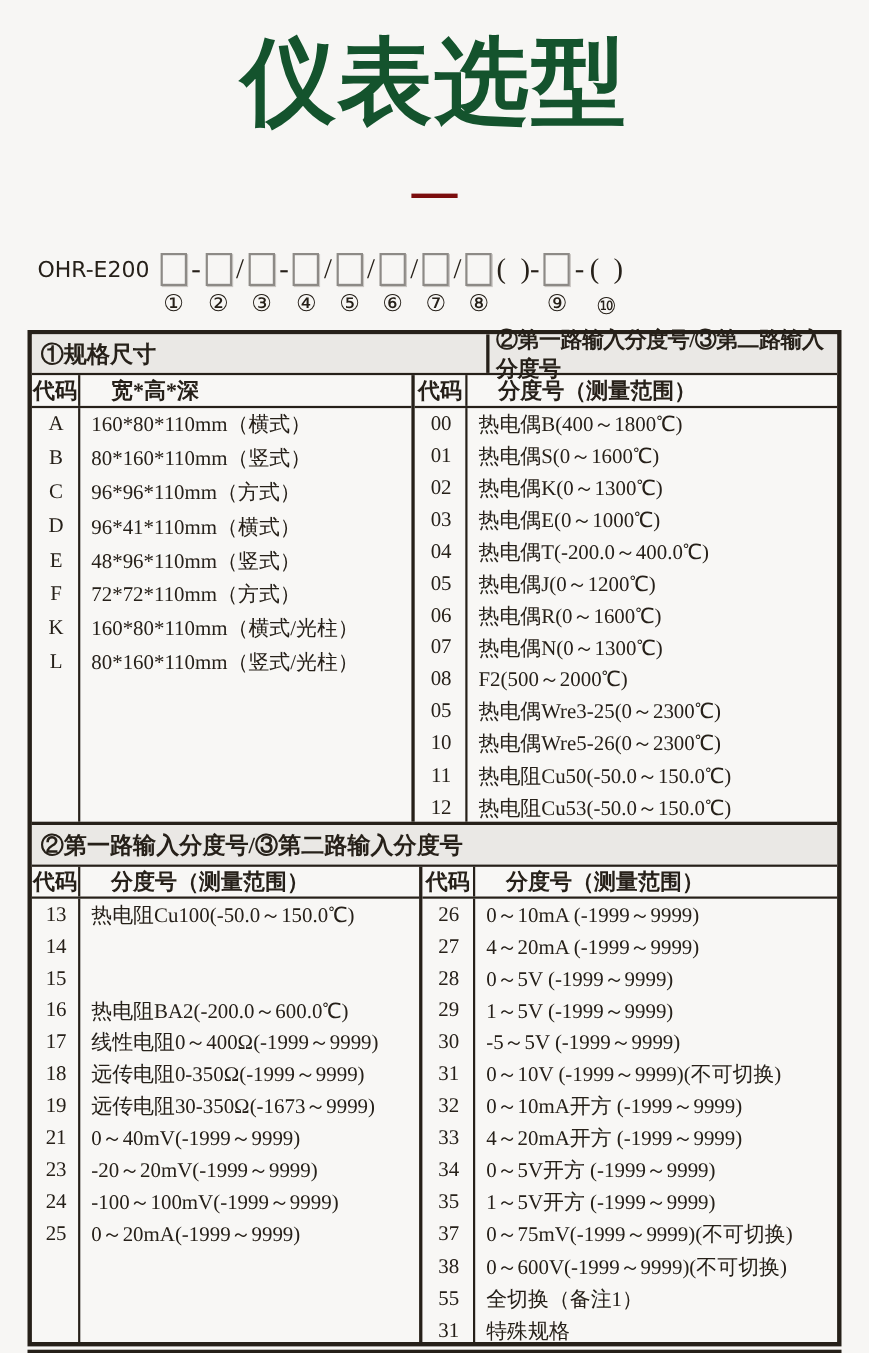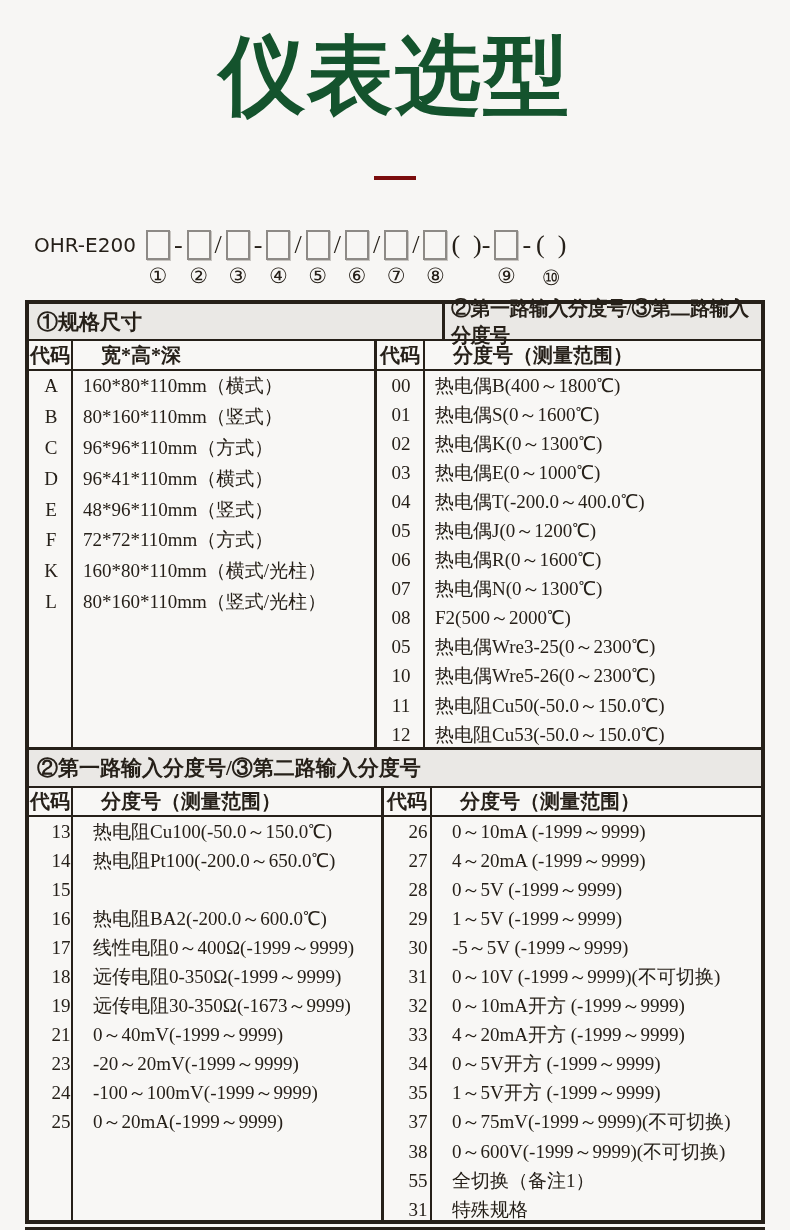--- a/index.html
+++ b/index.html
@@ -37,21 +37,21 @@
   .l1 .code-h, .l2 .code-h{width:44px;}
   .r1 .code-h, .r2 .code-h{width:48px;}
   .desc-h{flex:1; display:flex; align-items:center; padding-left:28px;}
   .rows{flex:1; position:relative; display:flex; flex-direction:column; min-height:0;}
   .vline{position:absolute; top:0; bottom:0; width:2px; background:var(--ink);}
   .l1 .vline, .l2 .vline{left:42px;}
   .r1 .vline, .r2 .vline{left:46px;}
   .trow{display:flex; font-size:19px; font-weight:500; white-space:nowrap; flex:0 0 auto;}
   .s1 .l1 .trow{height:30.8px;}
   .s1 .r1 .trow{height:29.1px;}
-  .s2 .trow{height:29.1px;margin-left:10px;}
+  .s2 .trow{height:29.1px;}
   .tcode{display:flex; align-items:center; justify-content:center;}
   .l1 .tcode, .l2 .tcode{width:44px;}
   .r1 .tcode, .r2 .tcode{width:48px;}
   .tdesc{flex:1; padding-left:10px; display:flex; align-items:center; overflow:visible;}
   .s2{flex:1; border-top:3px solid var(--ink); display:flex; flex-direction:column; min-height:0;}
   .s2-head{height:38px; padding-left:8px; font-size:21px;}
   .sliver{position:absolute; left:25px; top:1227px; width:740px; height:3px; background:var(--ink);}
 </style>
 </head>
 <body>
@@ -257,21 +257,20 @@
             <div class="desc-h">分度号（测量范围）</div>
           </div>
           <div class="rows">
             <div class="vline"></div>
             <div class="trow">
                 <div class="tcode">13</div>
                 <div class="tdesc">热电阻Cu100(-50.0～150.0℃)</div>
               </div>
               <div class="trow">
                 <div class="tcode">14</div>
-                <div class="tdesc">热电阻Pt100(-200.0～650.0℃)</div>
               </div>
               <div class="trow">
                 <div class="tcode">15</div>
               </div>
               <div class="trow">
                 <div class="tcode">16</div>
                 <div class="tdesc">热电阻BA2(-200.0～600.0℃)</div>
               </div>
               <div class="trow">
                 <div class="tcode">17</div>

